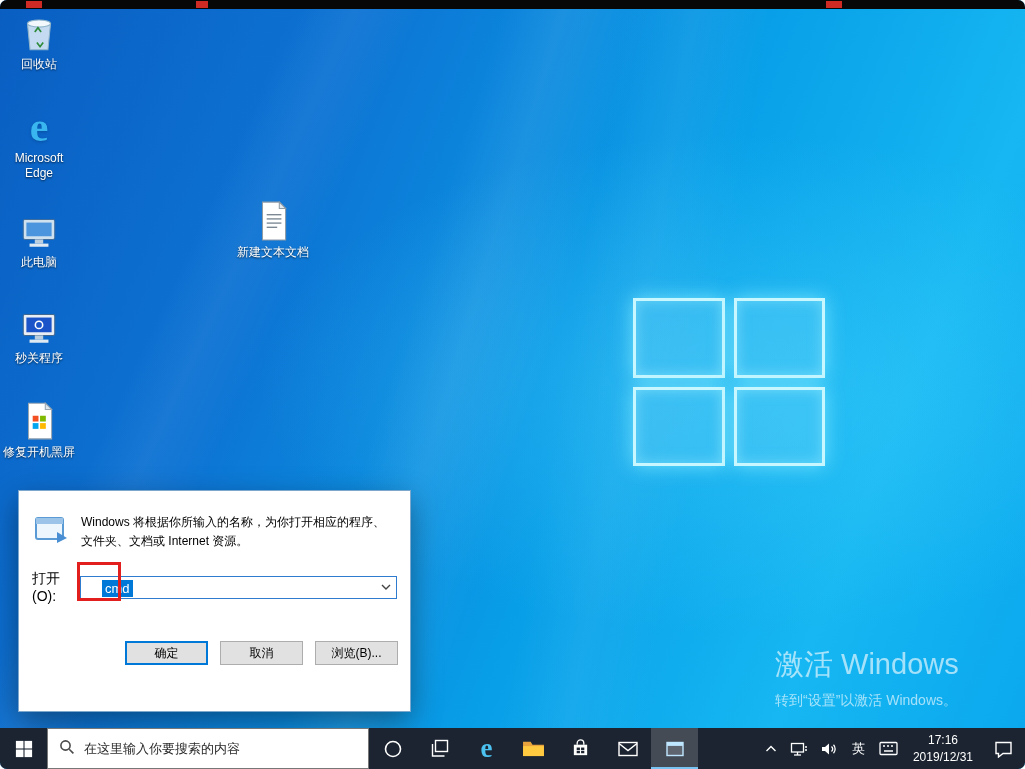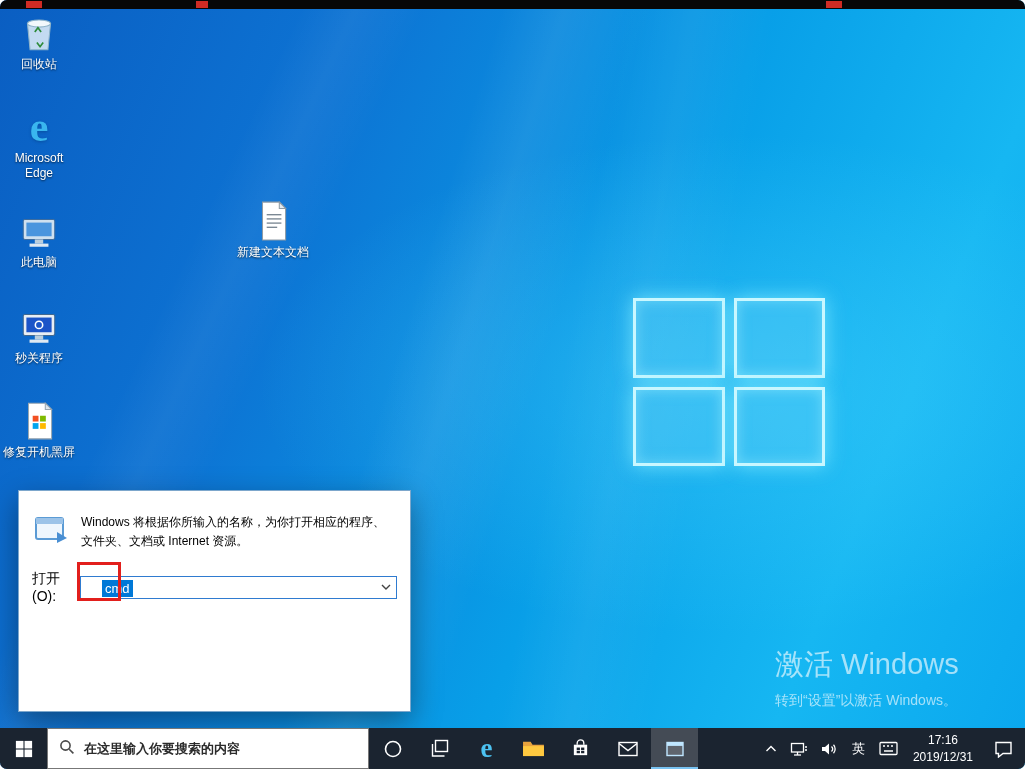--- a/index.html
+++ b/index.html
@@ -64,21 +64,21 @@
   .btn { width:83px; height:24px; background:#e1e1e1; border:1px solid #adadad; font-size:12px;
     display:flex; align-items:center; justify-content:center; font-family:inherit; }
   .btn.default { border:2px solid #0078d7; }
 
   
   .taskbar { position:absolute; left:0; bottom:0; width:1025px; height:41px; background:#1b2430;
     display:flex; align-items:stretch; z-index:15; }
   .tb-btn { width:47px; display:flex; align-items:center; justify-content:center; }
   .tb-btn.active { background:rgba(255,255,255,.18); box-shadow: inset 0 -2px 0 #79c3f2; }
   .search { width:322px; background:#fff; border:1px solid #777; display:flex; align-items:center;
-    gap:9px; padding:0 11px;font-weight:bold; }
+    gap:9px; padding:0 11px; }
   .search .ph { font-size:13px; color:#2b2b2b; white-space:nowrap; }
   .e-glyph { font-family:"Liberation Serif",serif; font-weight:bold; font-size:27px; color:#4cc2f1; line-height:1; }
   .tray { margin-left:auto; display:flex; align-items:stretch; }
   .tray-btn { display:flex; align-items:center; justify-content:center; padding:0 6px; }
   .ime { color:#fff; font-size:13px; padding:0 8px; display:flex; align-items:center; }
   .clock { display:flex; flex-direction:column; align-items:center; justify-content:center;
     color:#fff; font-size:12px; line-height:1.35; padding:0 9px; }
 </style>
 </head>
 <body>
@@ -194,20 +194,25 @@
           <span class="val">cmd</span>
           <span class="arrow">
             <svg width="10" height="6" viewBox="0 0 10 6">
                 <path d="M1 1l4 4 4-4" fill="none" stroke="#444" stroke-width="1.4"></path>
               </svg>
           </span>
         </div>
       </div>
       <div class="annotation"></div>
 
+      <div class="btn-row">
+        <button class="btn default">确定</button>
+        <button class="btn">取消</button>
+        <button class="btn">浏览(B)...</button>
+      </div>
     </div>
   </div>
 
   <div class="taskbar">
     <div class="tb-btn">
       <svg width="18" height="18" viewBox="0 0 20 20">
         <rect x="1" y="1" width="8.4" height="8.4" fill="#fff"></rect>
         <rect x="10.6" y="1" width="8.4" height="8.4" fill="#fff"></rect>
         <rect x="1" y="10.6" width="8.4" height="8.4" fill="#fff"></rect>
         <rect x="10.6" y="10.6" width="8.4" height="8.4" fill="#fff"></rect>

